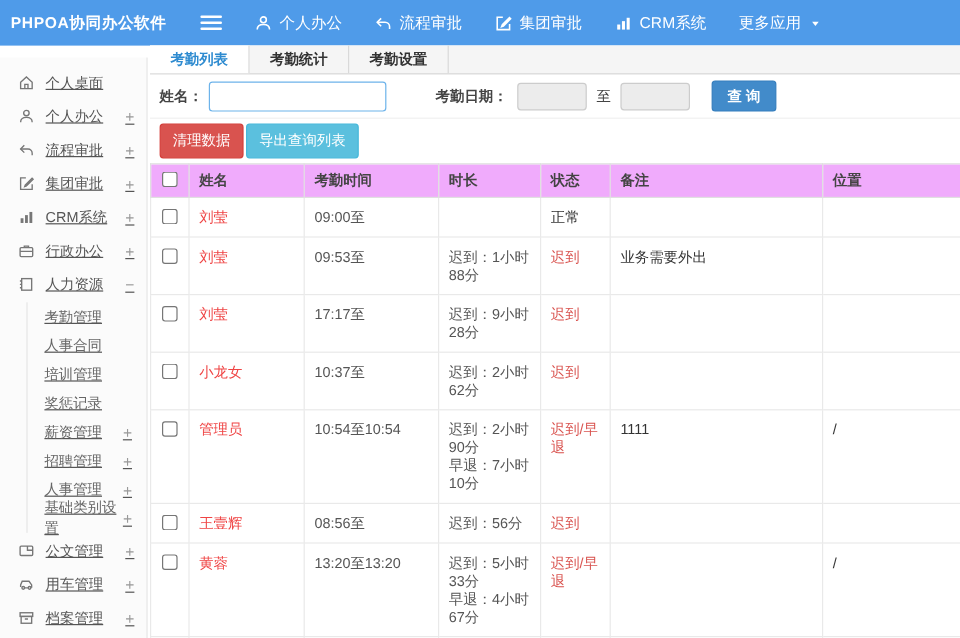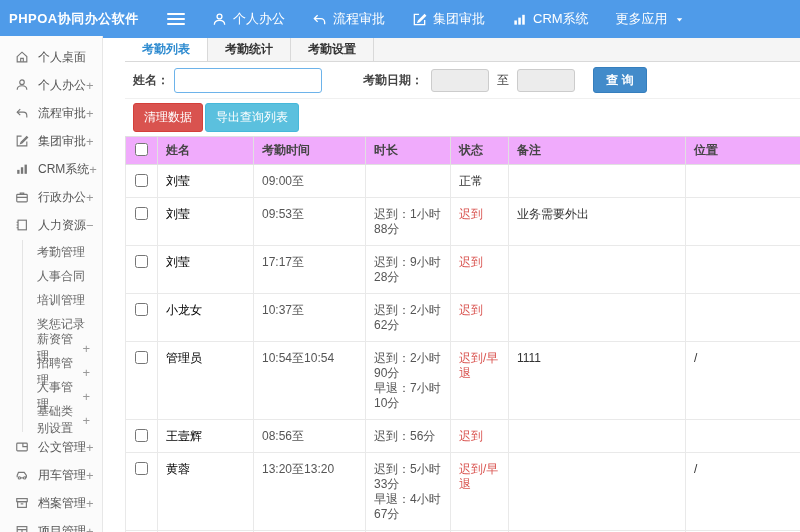--- a/index.html
+++ b/index.html
@@ -17,22 +17,22 @@
   .brand { width:125px; padding-left:9px; font-size:13px; font-weight:bold; letter-spacing:.5px; white-space:nowrap; }
   .hamburger { margin-left:42px; width:18px; height:13px; display:flex; flex-direction:column; justify-content:space-between; cursor:pointer; }
   .hamburger i { display:block; height:2.4px; background:#fff; border-radius:1px; }
   .topnav { display:flex; align-items:center; }
   .nav-item { display:flex; align-items:center; margin-left:27px; font-size:13px; cursor:pointer; white-space:nowrap; }
   .nav-item .nicon { width:15px; height:15px; margin-right:6px; color:#fff; }
   .nav-item .caret { width:11px; height:11px; margin-left:6px; color:#fff; }
   .nicon svg, .caret svg, .sicon svg { width:100%; height:100%; display:block; }
   
   .sidebar {
-    position:absolute; top:36px; left:0; width:103px; bottom:0;
-    background:#fbfbfb; border-right:1px solid #e7e7e7; padding-top:7px;
+    position:absolute; top:48px; left:0; width:123px; bottom:0;
+    background:#fbfbfb; border-right:1px solid #e7e7e7; padding-top:7px;text-decoration:underline;
   }
   .side-item { height:28px; display:flex; align-items:center; padding:0 10px 0 15px; color:#555; cursor:pointer; }
   .side-item .sicon { width:14px; height:14px; margin-right:9px; color:#777; flex:none; }
   .side-item .slabel { white-space:nowrap; }
   .expand { margin-left:auto; color:#999; font-size:13px; }
   .submenu { margin:1px 0 1px 22px; border-left:1px solid #e4e4e4; }
   .sub-item { height:24px; display:flex; align-items:center; padding:0 12px 0 14px; color:#666; cursor:pointer; }
   
   .content { position:absolute; top:38px; left:125px; right:0; bottom:0; background:#fff; }
   .tabbar { height:24px; background:#f5f5f5; border-bottom:1px solid #d9d9d9; display:flex; }
@@ -55,21 +55,21 @@
     background:#f0abfc; border:1px solid #e0e0e0; height:28px;
     text-align:left; padding:0 8px; color:#444; font-weight:bold;
   }
   tbody td {
     border:1px solid #e9e9e9; padding:9px 8px 8px; vertical-align:top;
     line-height:15px; color:#555; overflow:hidden; white-space:normal;
   }
   th.c-check, td.c-check { padding:0 0 0 9px; }
   td.c-check { padding-top:9px; }
   input[type=checkbox] { width:13px; height:13px; margin:0; }
-  .name-link { color:#000000; cursor:pointer; text-decoration:none; }
+  .name-link { color:#ef4444; cursor:pointer; text-decoration:none; }
   .status.normal { color:#333; }
   .status.late { color:#D9534F; }
   td.c-note, td.c-loc { color:#333; }
 </style>
 </head>
 <body>
 
 <header class="topbar">
   <div class="brand">PHPOA协同办公软件</div>
   <div class="hamburger">

